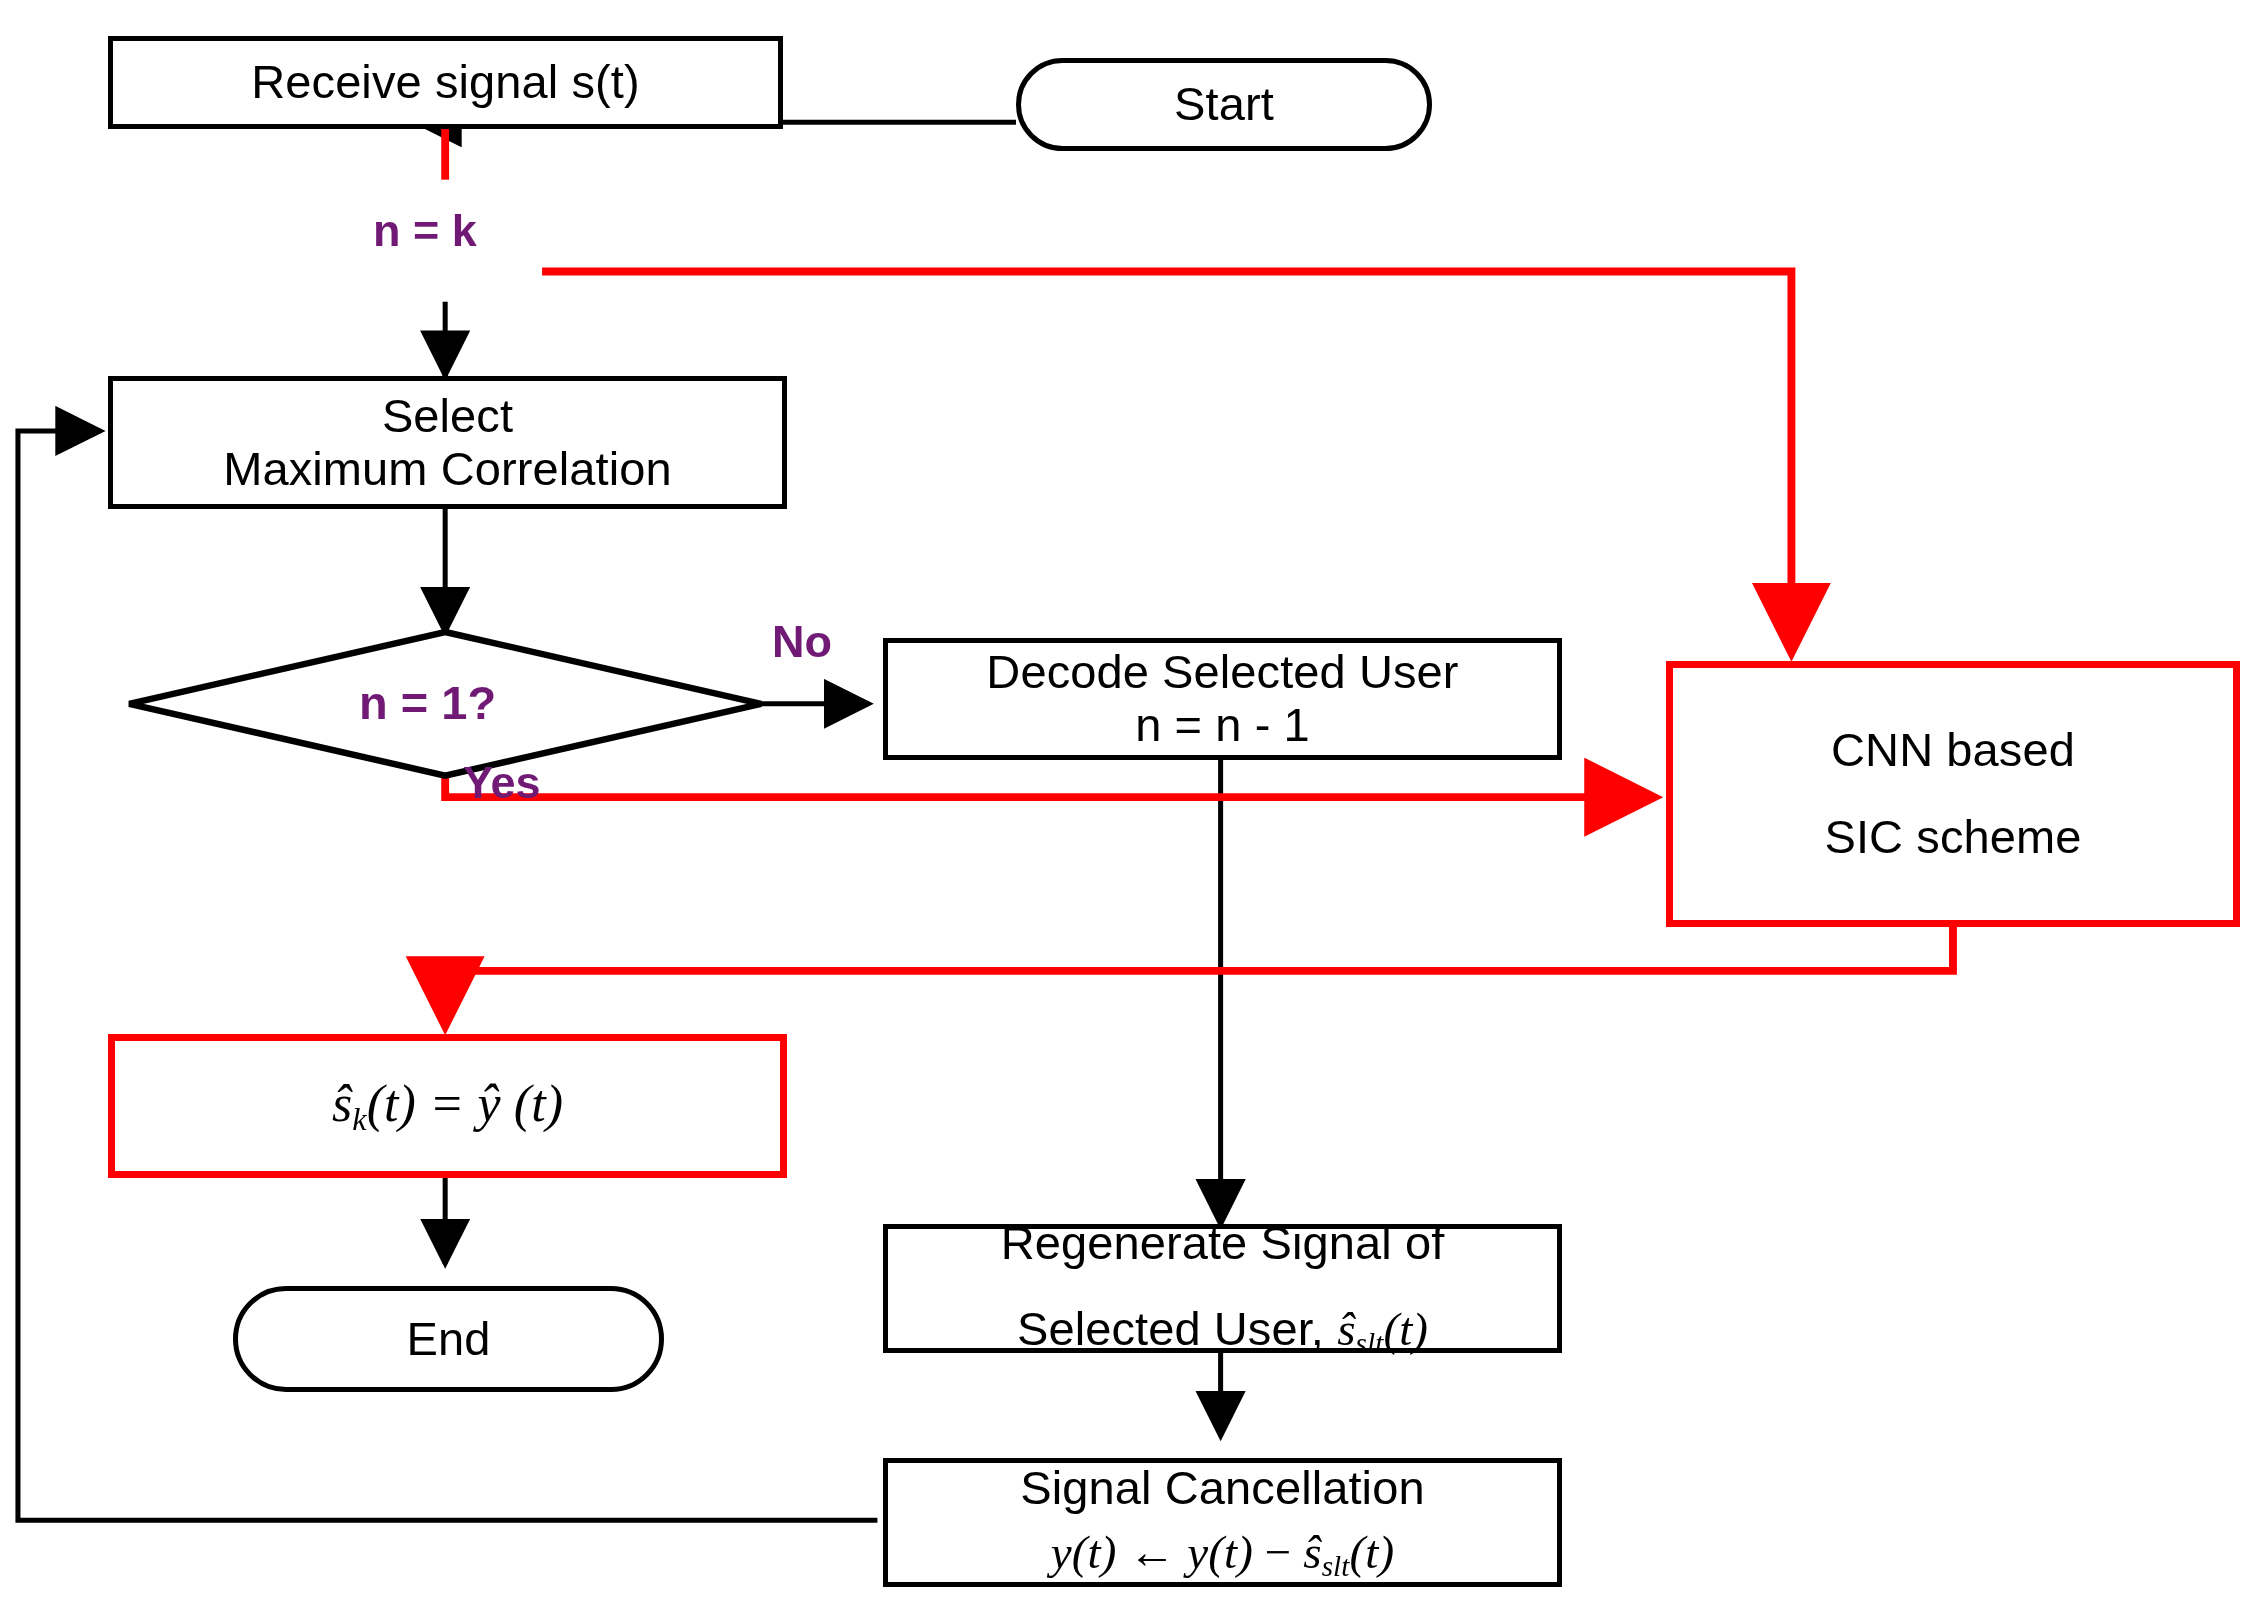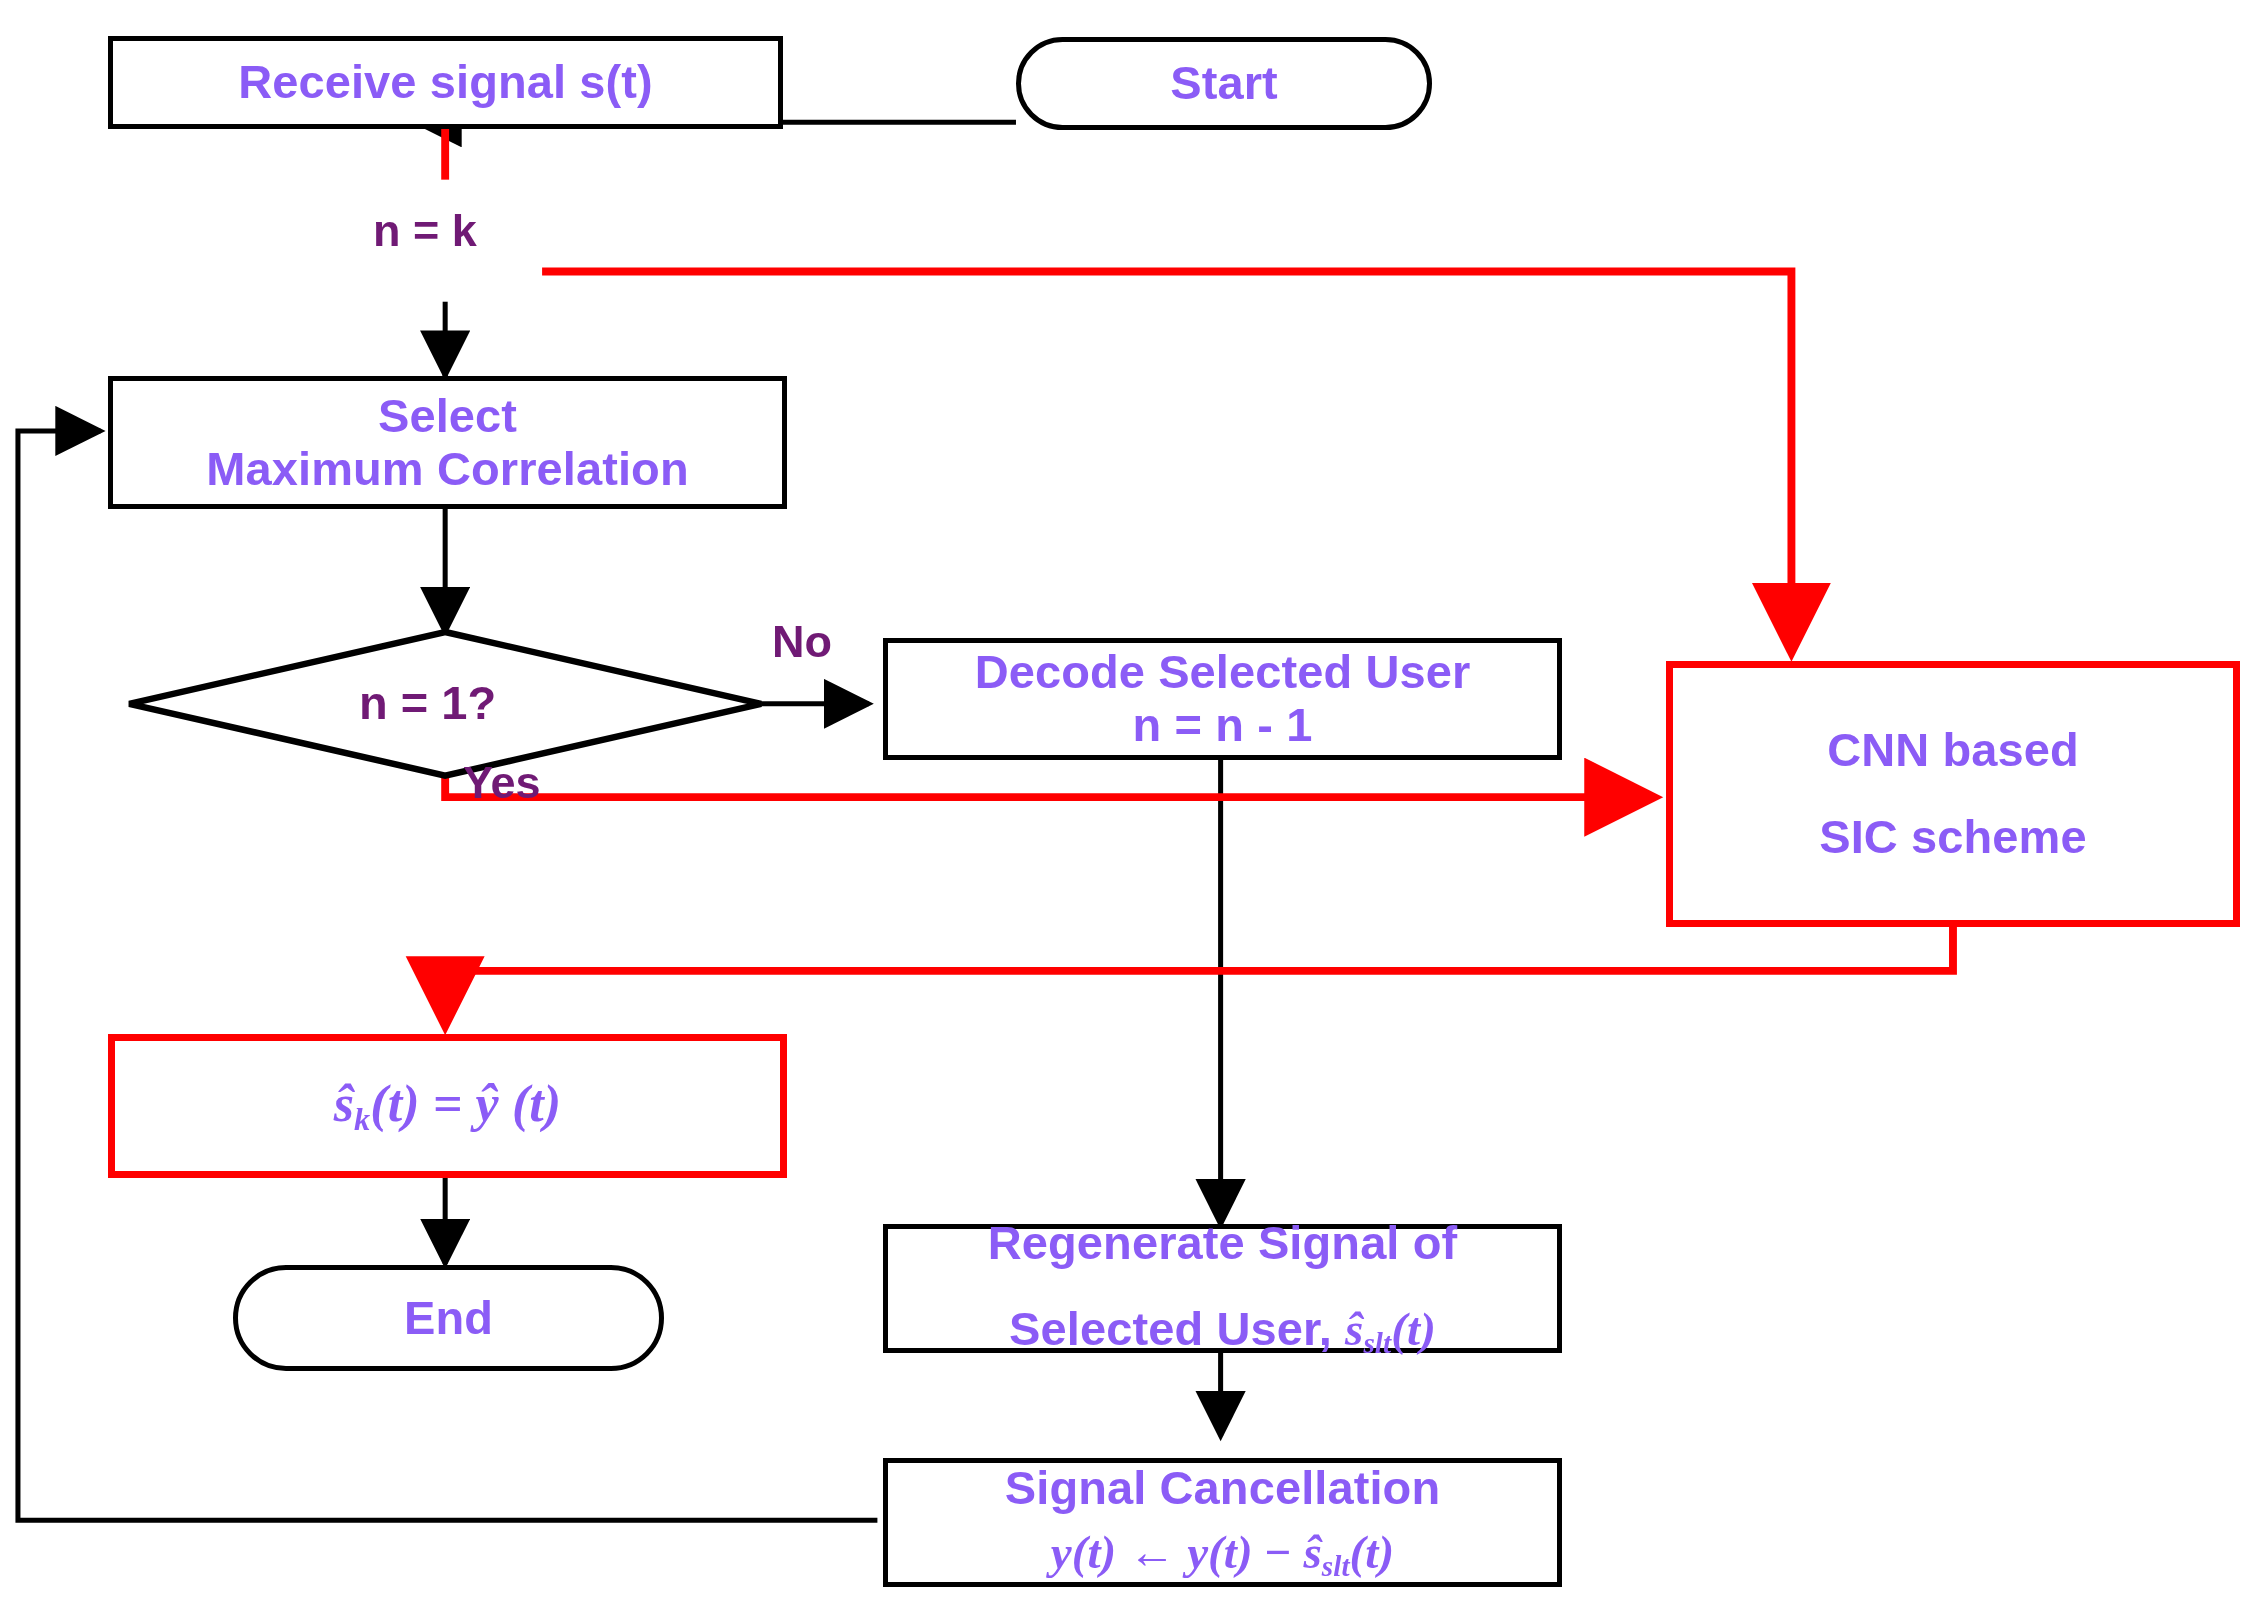--- a/index.html
+++ b/index.html
@@ -3,22 +3,22 @@
 <meta charset="utf-8">
 <style>
   html,body{margin:0;padding:0;background:#ffffff;}
   body{font-family:"Liberation Sans", sans-serif;}
   #stage{position:relative;width:2261px;height:1623px;background:#ffffff;overflow:hidden;}
   #svg-layer{position:absolute;left:0;top:0;width:2261px;height:1623px;}
   .node{position:absolute;display:flex;align-items:center;justify-content:center;text-align:center;
         background:#ffffff;box-sizing:border-box;}
   .proc{border:5.7px solid #000000;}
   .proc-red{border:7.2px solid #ff0000;gap:34px;}
-  .term{border:5.7px solid #000000;border-radius:717px;}
-  .node .label{line-height:1.12;color:#8b5cf6;font-size:47px;font-weight:700;letter-spacing:0.1px;}
+  .term{border:5.7px solid #000000;border-radius:717px;margin-top:21px;}
+  .node .label{line-height:1.12;color:#000000;font-size:47px;font-weight:400;letter-spacing:0.1px;}
   .node .label.two{font-size:47px;}
   .edge-label{position:absolute;color:#701a75;font-size:45px;line-height:1;white-space:nowrap;font-weight:bold;}
   .mathtxt{font-family:"Liberation Serif", serif;font-style:italic;}
   .mathtxt sub{font-size:.62em;font-style:italic;vertical-align:-.28em;}
   .upr{font-style:normal;}
 </style>
 </head>
 <body>
 
 <div id="stage">

